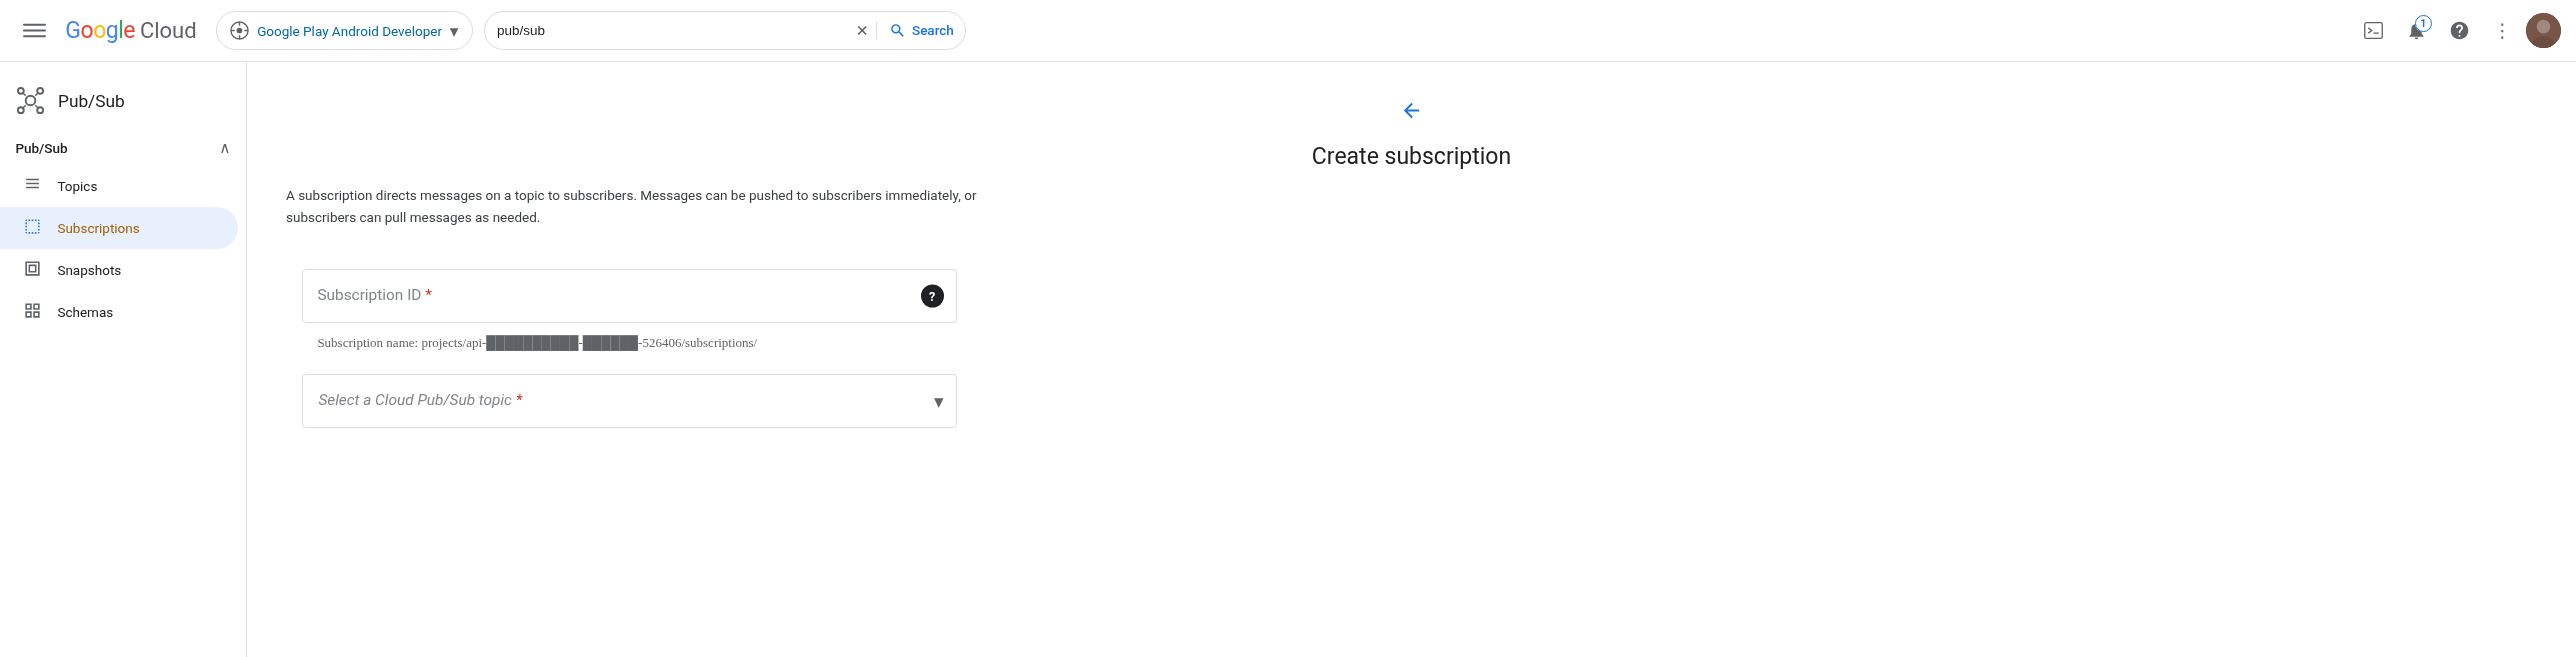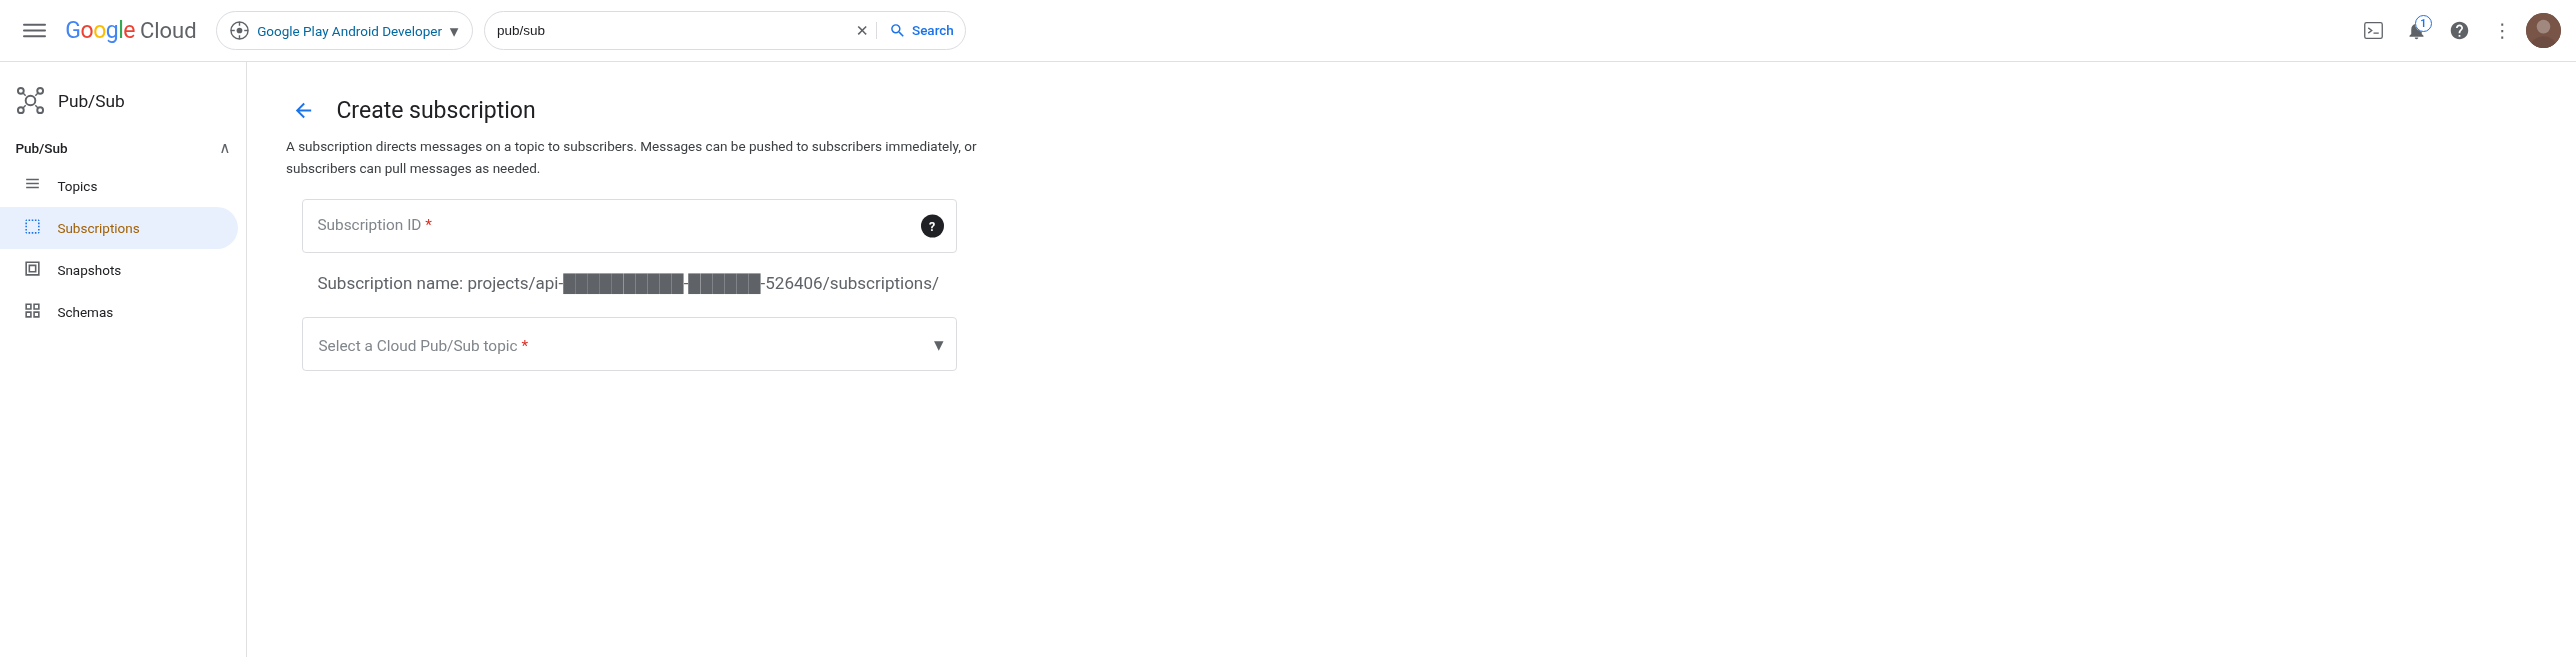--- a/index.html
+++ b/index.html
@@ -197,40 +197,41 @@
     .content {
       flex: 1;
       padding: 31px 39px;
       overflow-y: auto;
       background: #fff;
     }
     .page-header {
       display: flex;
       align-items: center;
       gap: 15.4px;
-      margin-bottom: 8px;
+      margin-bottom: 15px;
+      flex-direction: column;
     }
     .back-btn {
       cursor: pointer;
       color: #1a73e8;
       font-size: 21px;
       display: flex; align-items: center; justify-content: center;
       width: 35px; height: 35px;
       border-radius: 50%;
     }
     .page-title {
       font-size: 23px;
       font-weight: 400;
       color: #202124;
     }
     .description {
       font-size: 13.5px;
       color: #3c4043;
       line-height: 1.6;
-      margin-bottom: 20px;
+      margin-bottom: 40px;
       max-width: 694px;
     }
 
     .form-group {
       margin-bottom: 19px;
       padding-left: 16px;
     }
     .input-container {
       position: relative;
       max-width: 655px;
@@ -262,24 +263,25 @@
       width: 23px; height: 23px;
       background: #202124;
       border-radius: 50%;
       display: flex; align-items: center; justify-content: center;
       color: #fff;
       font-size: 12.5px;
       font-weight: 700;
       cursor: pointer;
     }
     .input-hint {
-      font-size: 17px;
+      font-size: 13px;
       color: #5f6368;
       padding: 3.9px 15.4px;
-      margin-top: 16px;
+      margin-top: 9px;
+      font-family: Liberation Serif, serif;
     }
 
     .select-container {
       position: relative;
       max-width: 655px;
     }
     .select-input {
       width: 100%;
       height: 54px;
       border: 1px solid #dadce0;
@@ -470,21 +472,21 @@
         </label>
         <div class="input-help-icon">
           <span>?</span>
         </div>
       </div>
       <div class="input-hint">Subscription name: projects/api-██████████-██████-526406/subscriptions/</div>
     </div>
 
     <div class="form-group">
       <div class="select-container">
-        <div class="select-input" style="display:flex;align-items:flex-end;">
+        <div class="select-input" style="display:flex;align-items:flex-start;font-style:italic;">
           <span style="color:#80868b;font-size:15.4px;">
             <span>Select a Cloud Pub/Sub topic</span>&nbsp;<span style="color:#d93025;">*</span>
           </span>
         </div>
         <span class="select-chevron">▾</span>
       </div>
     </div>
   </main>
 </div>
 

